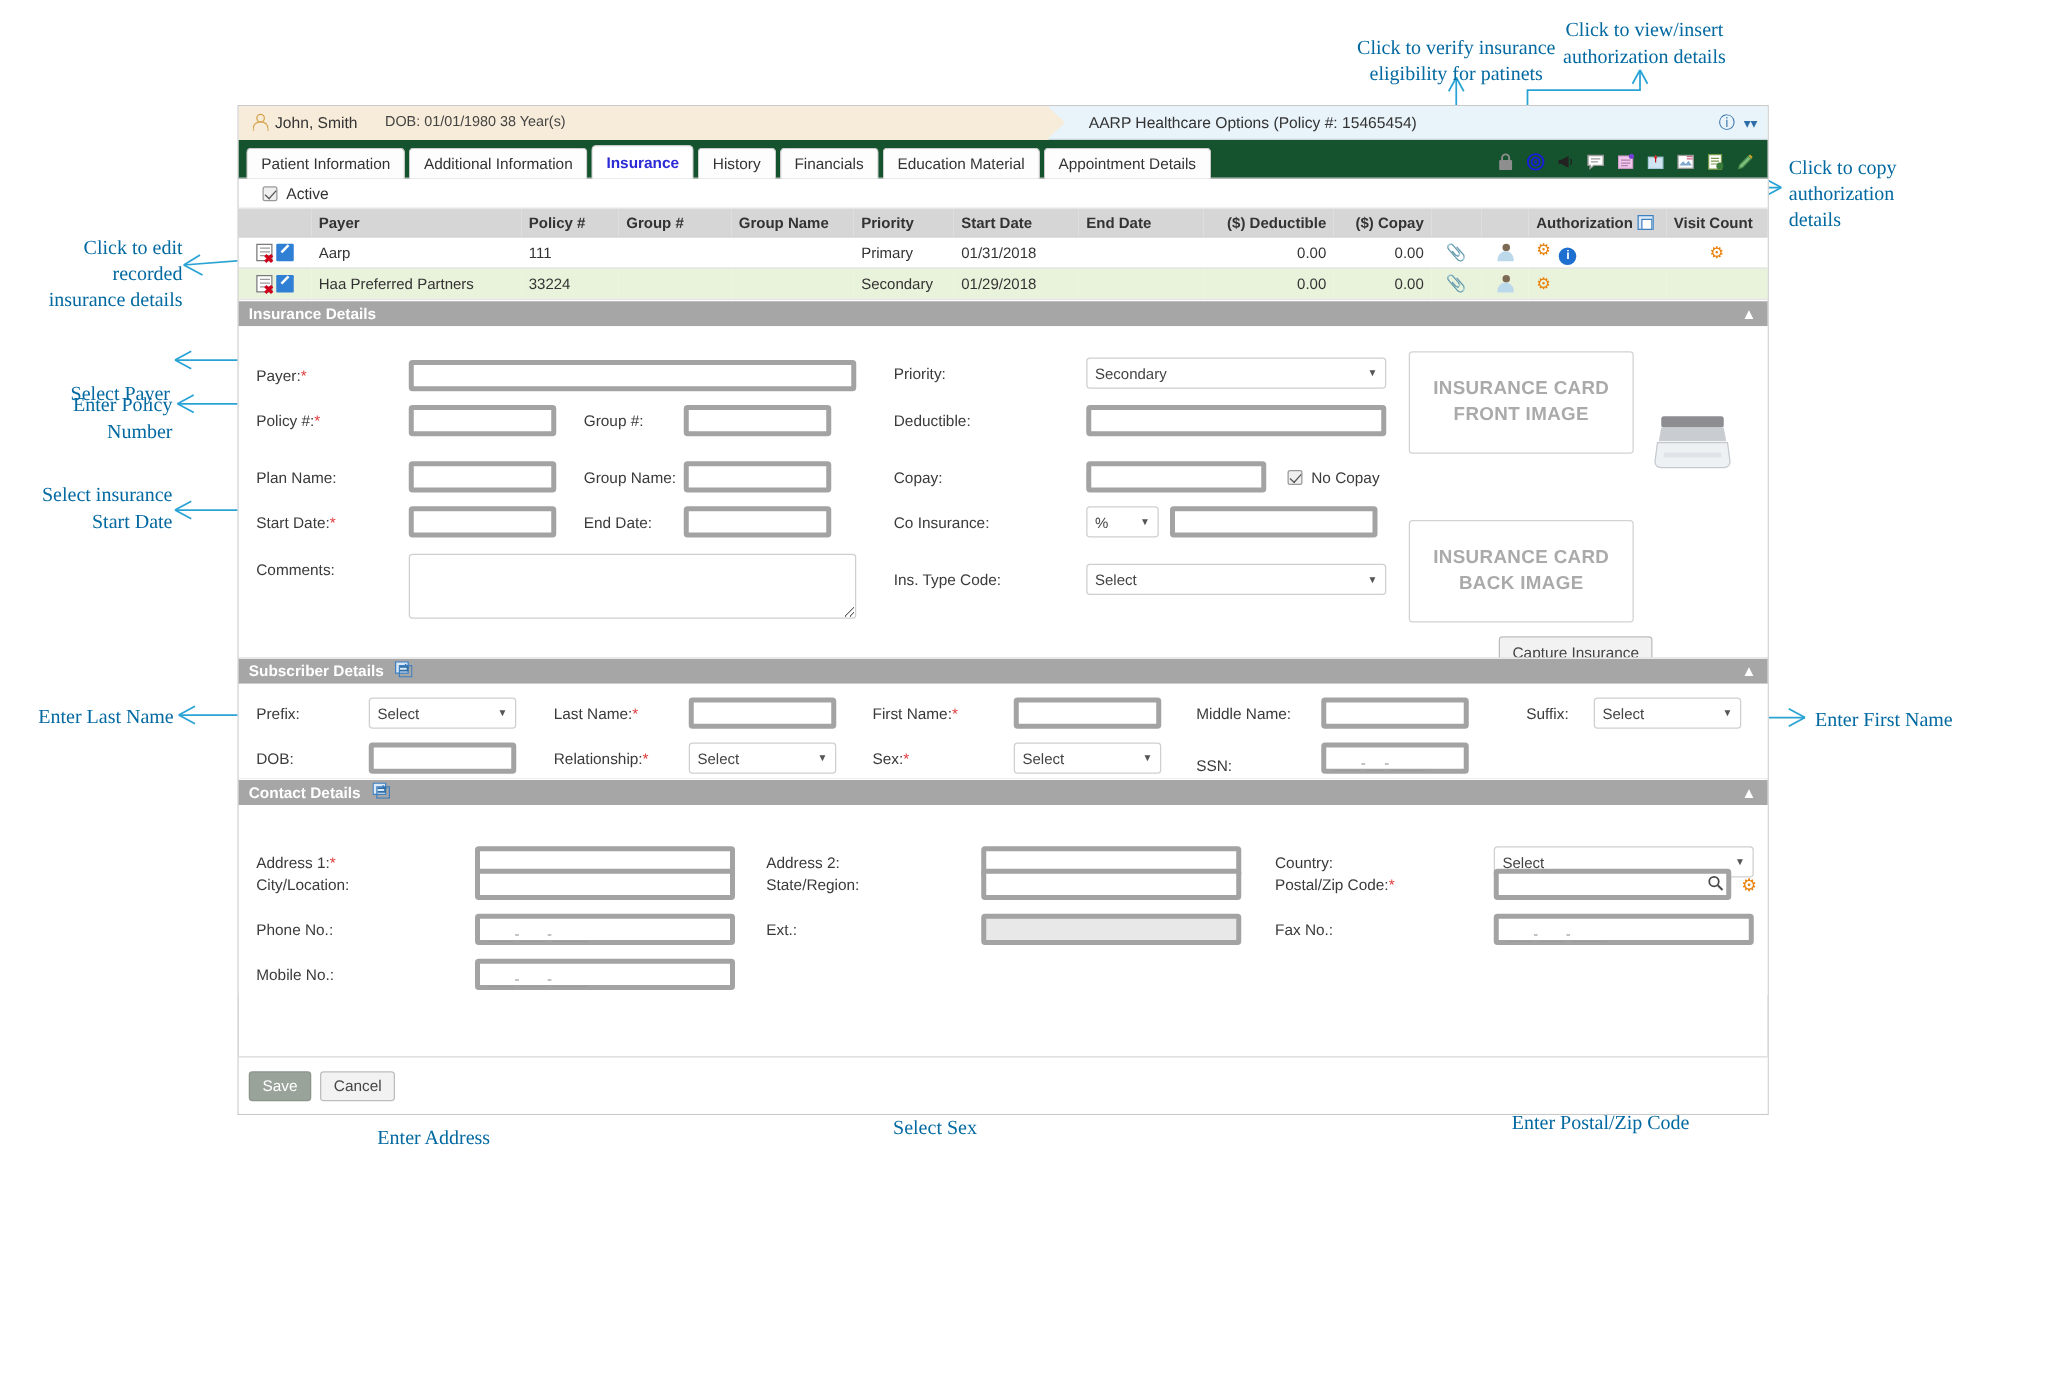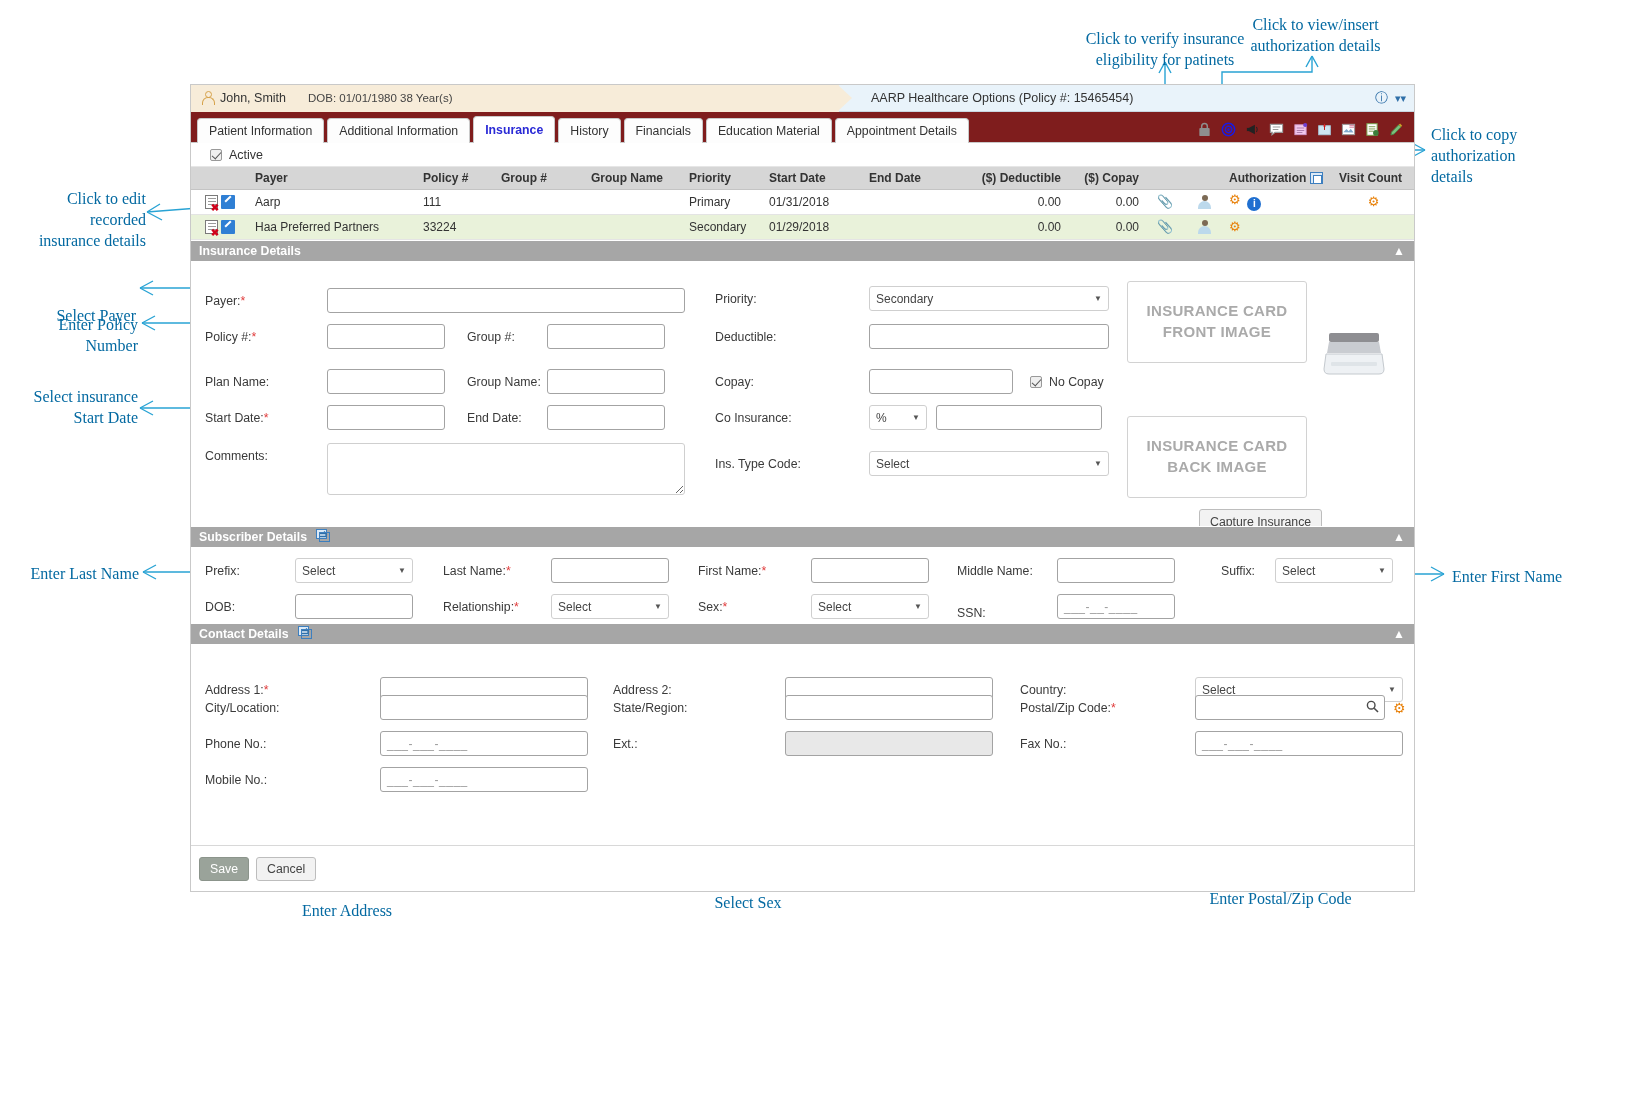--- a/index.html
+++ b/index.html
@@ -64,21 +64,21 @@
   .person-glyph { width:13px;height:14px; display:inline-block; position:relative;}
   .person-glyph:before{content:"";position:absolute;left:4px;top:0;width:5px;height:5px;border:1.4px solid #d6a24a;border-radius:50%;}
   .person-glyph:after{content:"";position:absolute;left:1px;top:6px;width:11px;height:7px;border:1.4px solid #d6a24a;border-bottom:none;border-radius:6px 6px 0 0;}
   .pb-policy { font-size:12.5px; color:#333; margin-left:32px; }
   .pb-right-icons{ position:absolute; right:8px; top:4px; display:flex; gap:7px; align-items:center;}
   .pb-i { font-size:13px; color:#2f6fa8; cursor:pointer;}
 
   
   .tabstrip{
     height:31px;
-    background:#7f1d1d;
+    background:#14532d;
     border-bottom:1px solid #c9c9c9;
     display:flex; align-items:flex-end;
     padding-left:6px;
     position:relative;
   }
   .tab{
     height:25px; line-height:24px;
     padding:0 11px;
     margin-right:3px;
     border:1px solid #c9c9c9;
@@ -148,21 +148,21 @@
   }
   .sect .chev{ position:absolute; right:9px; color:#fff; font-size:12px; cursor:pointer;}
   .sect .cpic{ margin-left:9px; }
 
   
   .panel{ padding:12px 0 14px 0; background:#fff; position:relative;}
   .frow{ display:flex; align-items:center; height:36px; }
   .lbl{ font-size:12.3px; color:#3a3a3a; }
   .req{ color:#e03a3a; }
   .inp{
-    border:1px solid #a3a3a3; background:#fff; height:25px; border-radius:3px;
+    border:4px solid #a3a3a3; background:#fff; height:25px; border-radius:3px;
     font-size:12px; color:#444; padding:0 6px; font-family:"Liberation Sans", sans-serif;
   }
   .inp.gray{ background:#e8e8e8; }
   .sel{
     border:1px solid #cfcfcf; background:#fff; height:25px; border-radius:3px;
     font-size:12px; color:#444; padding:0 6px; position:relative;
     display:flex; align-items:center;
   }
   .sel .caret{ position:absolute; right:6px; font-size:8px; color:#555;}
   .ta{ border:1px solid #cfcfcf; background:#fff; border-radius:3px;}

